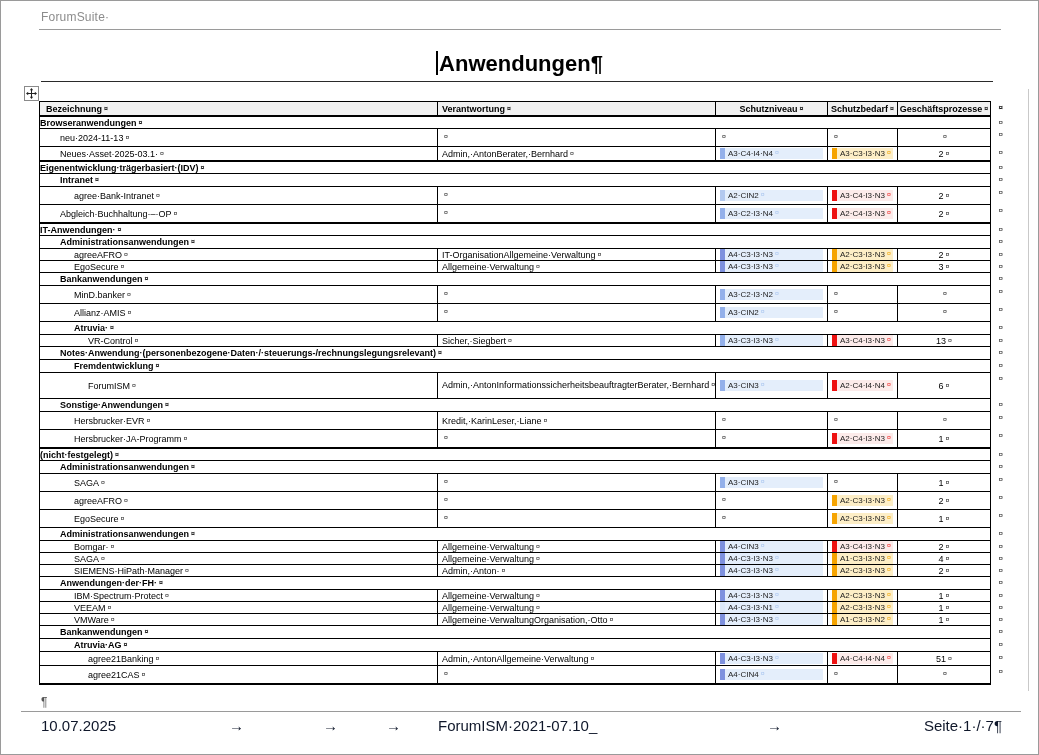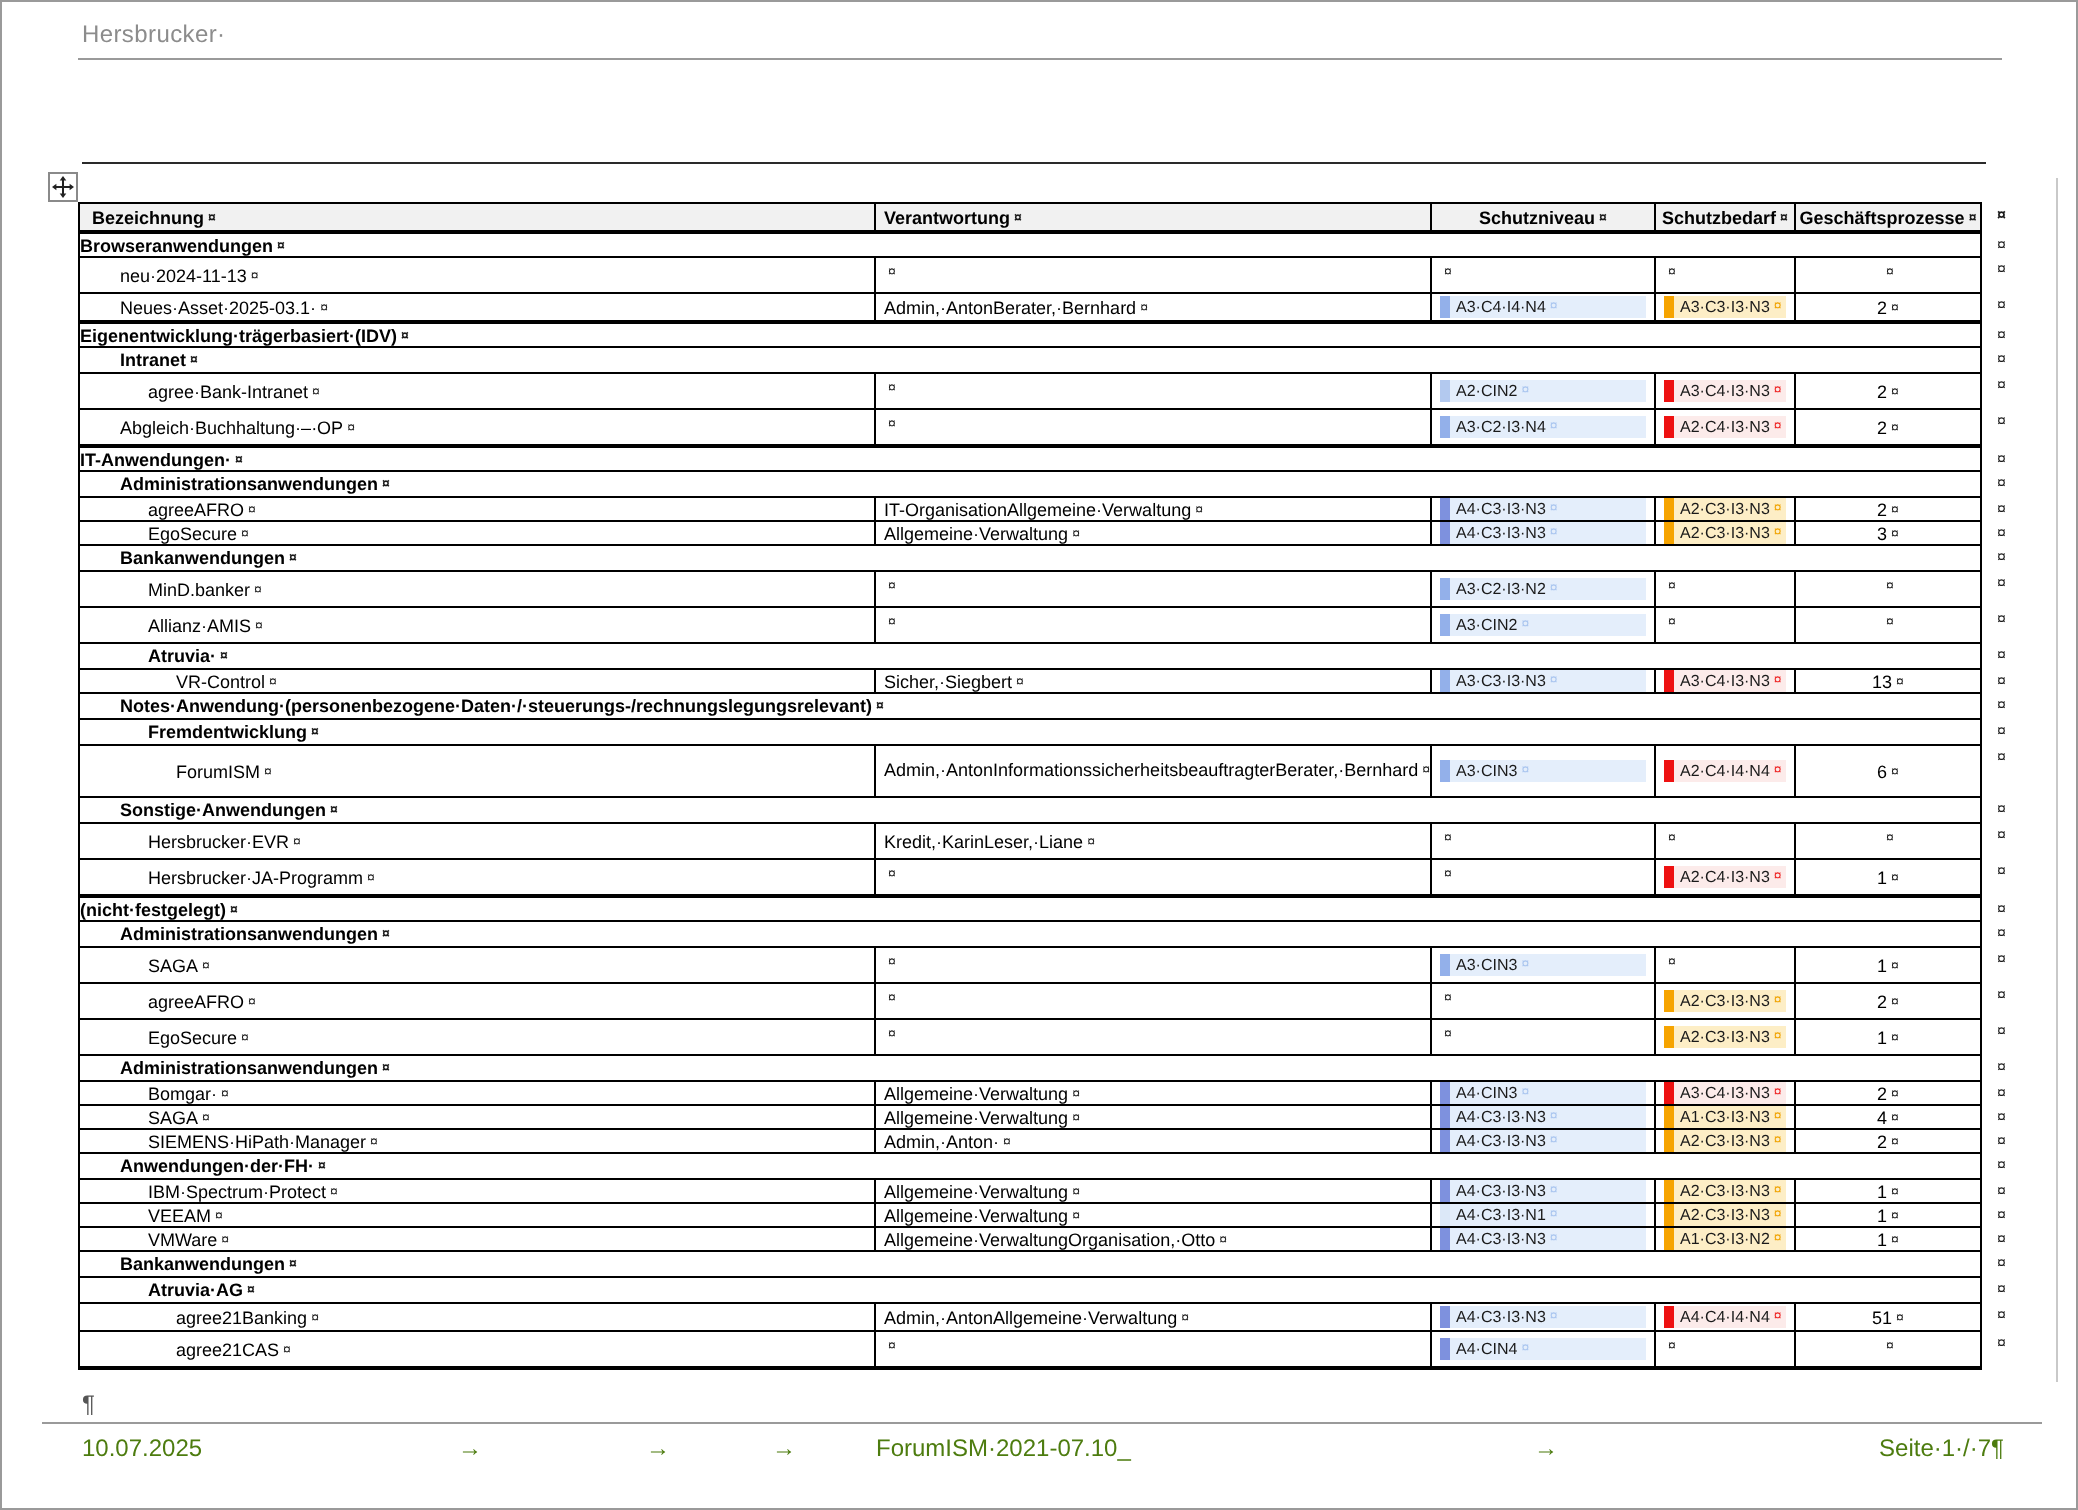--- a/index.html
+++ b/index.html
@@ -55,35 +55,38 @@
   .chip.blue .m { color:#a9c5ef; } .chip.red .m { color:#ee2222; } .chip.orange .m { color:#f0a300; }
 
   
   .boundary-right { position:absolute; left:1027px; top:88px; height:602px; border-left:1px solid #c9c9c9; }
 
   
   .below-mark { position:absolute; left:40px; top:694px; font-size:12px; color:#555; }
 
   
   .footer-rule { position:absolute; left:20px; top:710px; width:1000px; border-top:1px solid #9a9a9a; }
-  .footer { position:absolute; left:0; top:716px; width:100%; height:20px; font-size:12px; color:#4d7c0f;text-align:center; }
+  .footer { position:absolute; left:0; top:716px; width:100%; height:20px; font-size:15px; color:#0f172a;text-align:center; }
   .f-date { position:absolute; left:40px; }
   .f-tab1 { position:absolute; left:228px; } .f-tab2 { position:absolute; left:322px; }
   .f-tab3 { position:absolute; left:385px; } .f-tab4 { position:absolute; left:766px; }
   .f-doc { position:absolute; left:437px; }
   .f-page { position:absolute; right:36px; }
 </style>
 </head>
 <body>
 
 <div class="window">
 
-  <div class="app-header">Hersbrucker·</div>
+  <div class="app-header">ForumSuite·</div>
   <div class="header-rule"></div>
 
+  <div class="title-wrap">
+    <span class="caret"></span><span class="doc-title">Anwendungen¶</span>
+  </div>
   <div class="title-rule"></div>
 
   <div class="handle">
     <svg width="11" height="11" viewBox="0 0 12 12">
       <path d="M6 1.5 L6 10.5 M1.5 6 L10.5 6" stroke="#222" stroke-width="1.1"></path>
       <path d="M6 0 L4.2 2.4 L7.8 2.4 Z" fill="#222"></path>
       <path d="M6 12 L4.2 9.6 L7.8 9.6 Z" fill="#222"></path>
       <path d="M0 6 L2.4 4.2 L2.4 7.8 Z" fill="#222"></path>
       <path d="M12 6 L9.6 4.2 L9.6 7.8 Z" fill="#222"></path>
     </svg>

